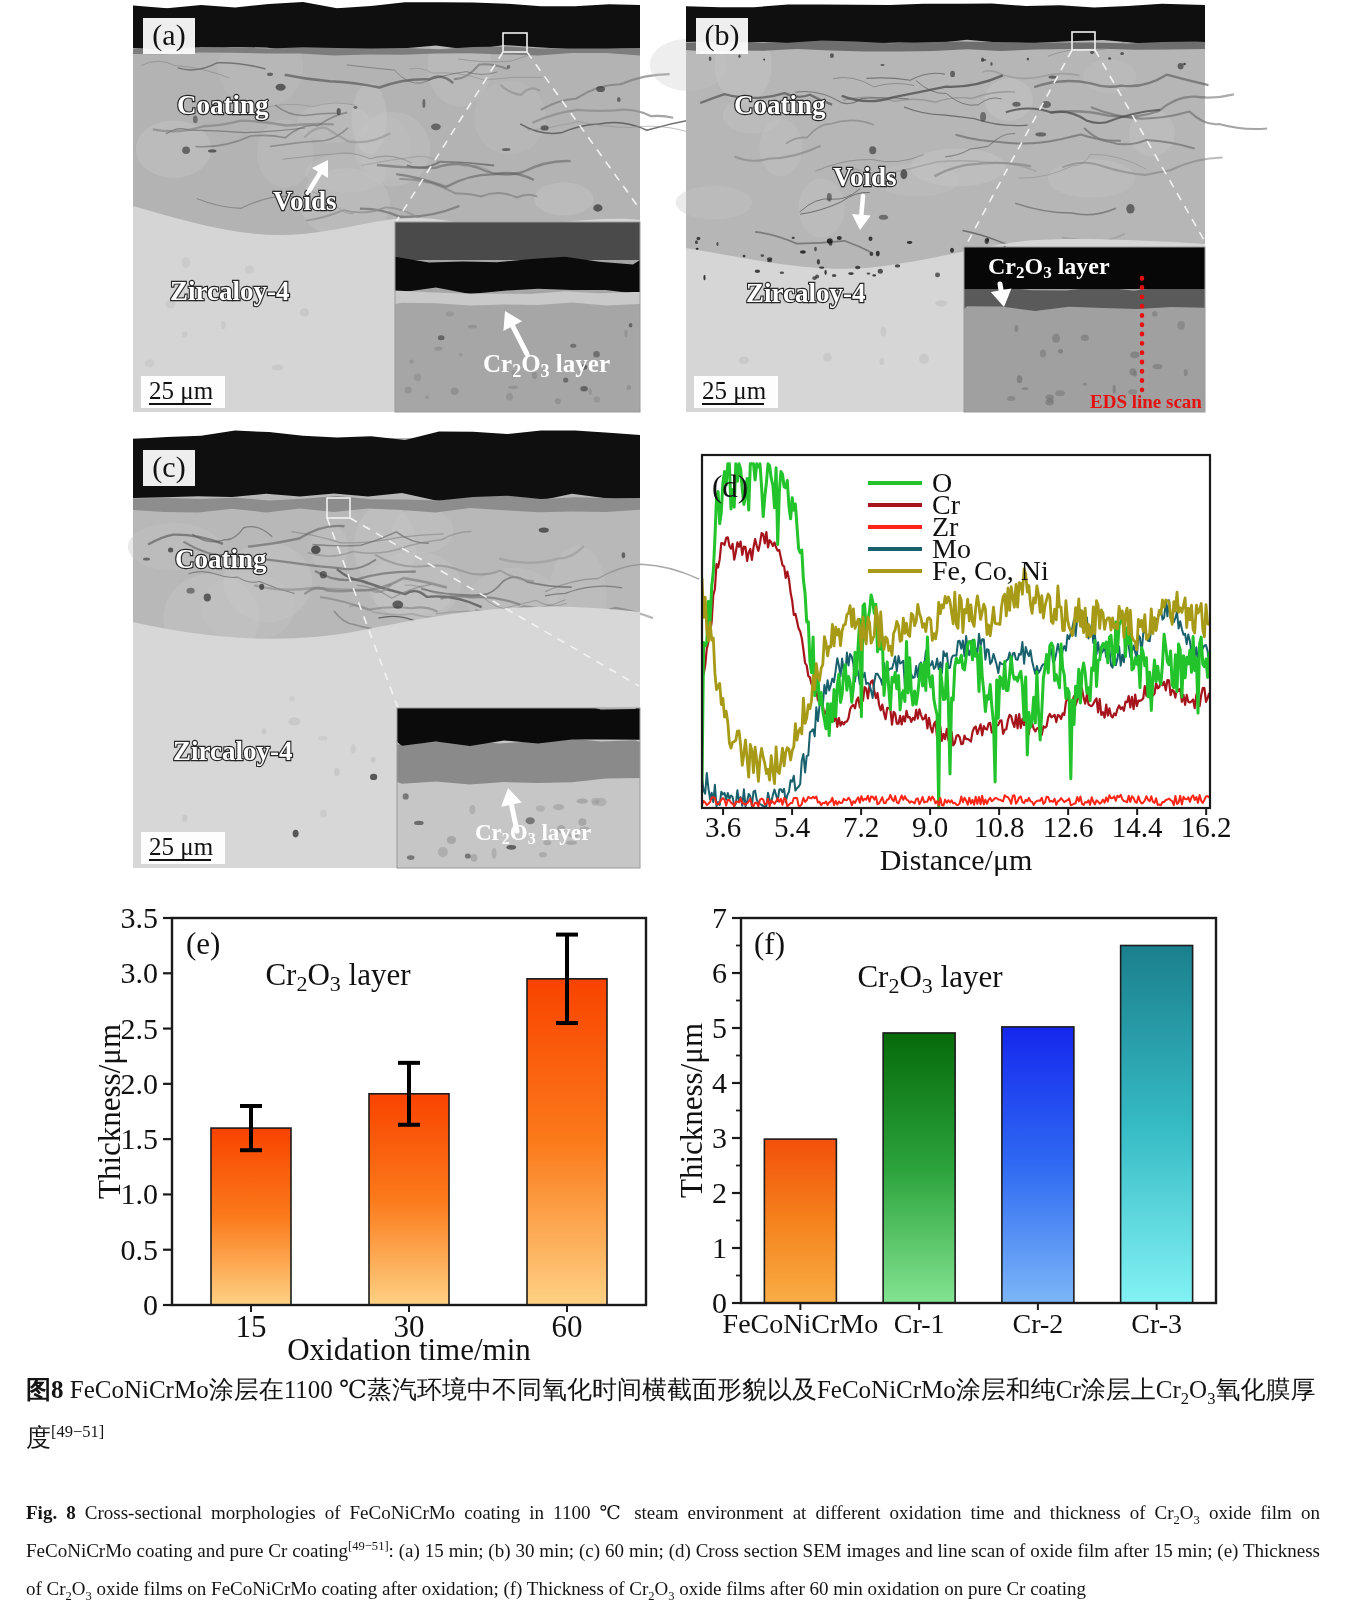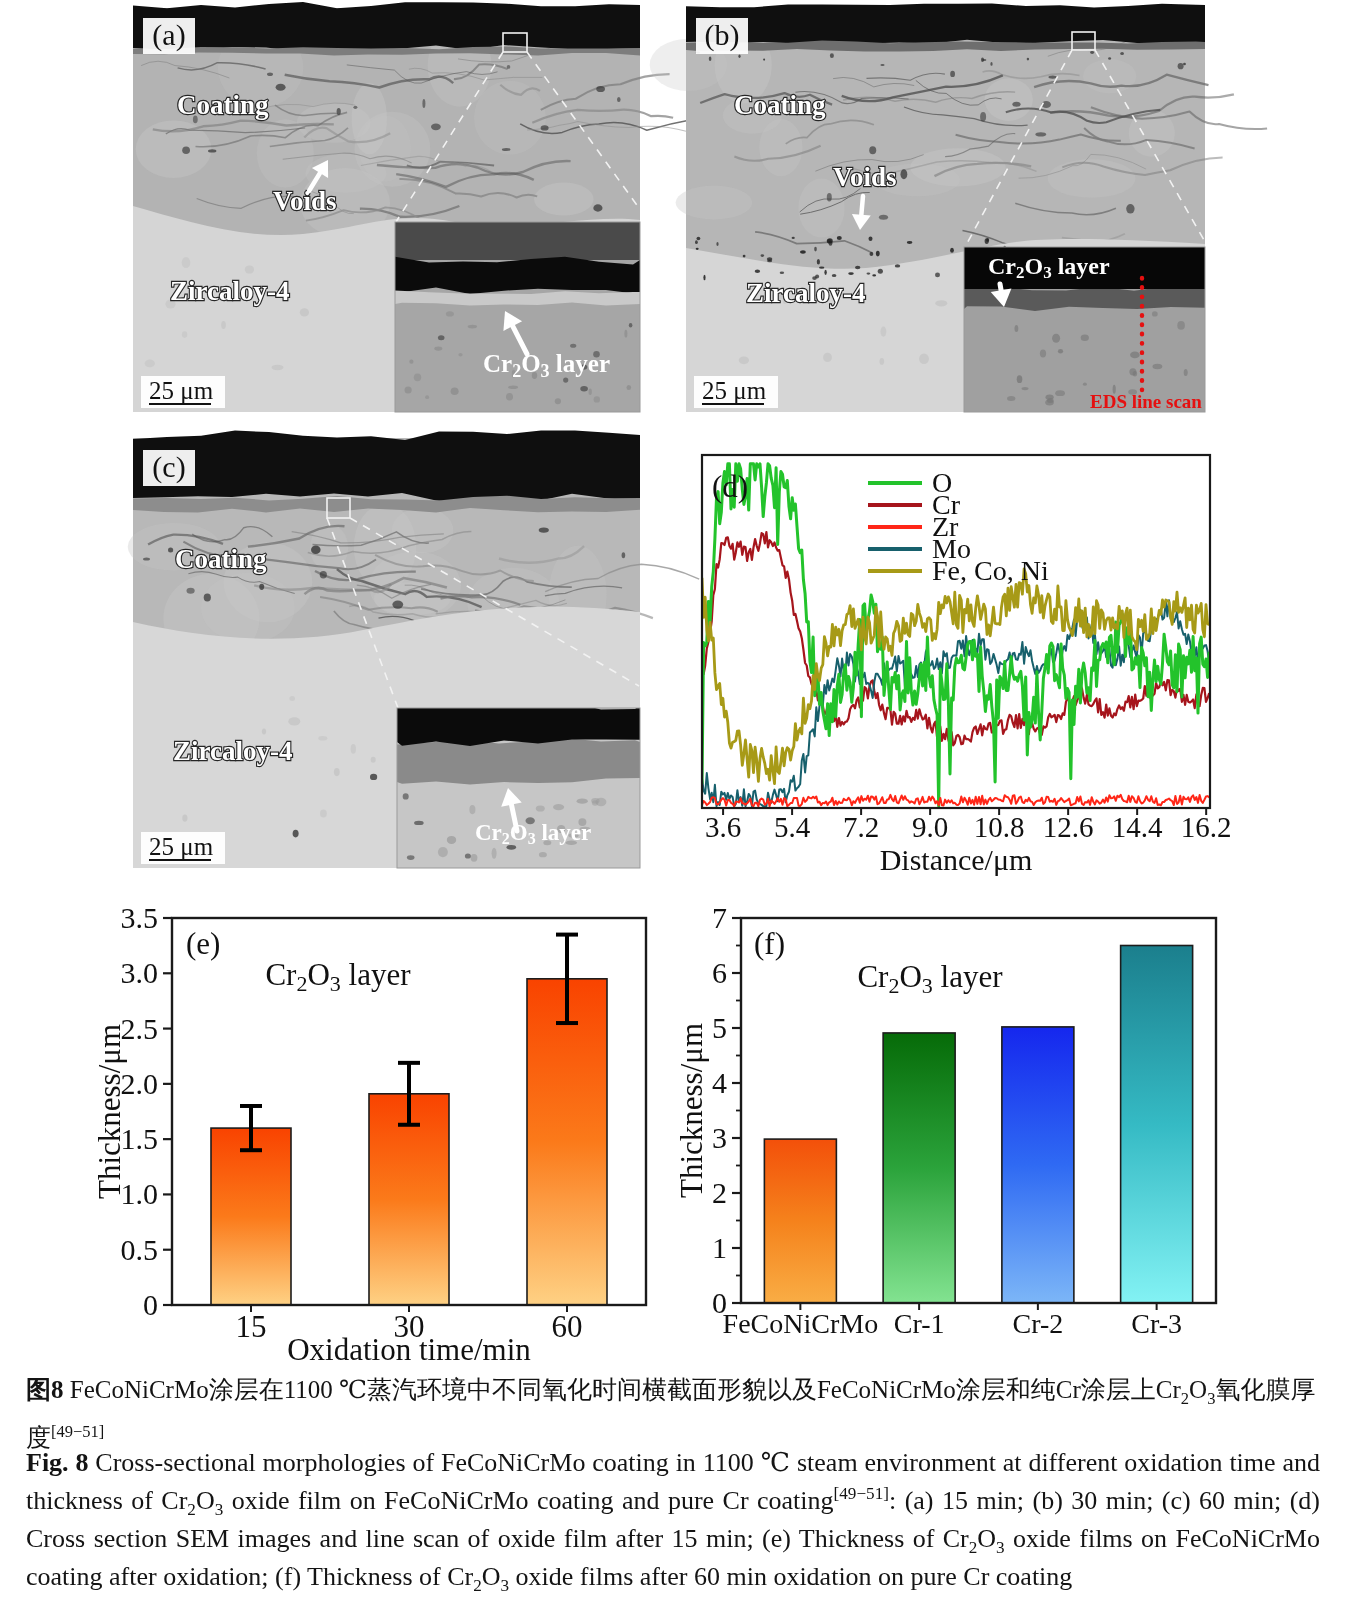--- a/index.html
+++ b/index.html
@@ -2,21 +2,21 @@
 <html><head>
 <meta charset="utf-8">
 <style>
   html,body{margin:0;padding:0;background:#fff}
   .fig{position:relative;width:1346px;height:1610px;background:#fff;overflow:hidden;
        font-family:"Liberation Serif","DejaVu Serif",serif;color:#111}
   .fig svg{position:absolute;overflow:visible}
   svg text{font-family:"Liberation Serif","DejaVu Serif",serif}
   .cap{position:absolute;left:26px;width:1294px;color:#141414}
   .cap-cn{top:1366px;font-size:25px;line-height:48px}
-  .cap-en{top:1444px;font-size:26px;line-height:38px;text-align:justify}
+  .cap-en{top:1494px;font-size:19px;line-height:38px;text-align:justify}
   .cap b{font-weight:bold}
   .cap sub,.cap sup{font-size:66%;line-height:0}
 </style>
 </head>
 <body>
 
 <div class="fig">
   <svg id="sem-a" style="left:133px;top:8px" width="507" height="404">
       <rect x="0" y="0" width="507" height="404" fill="#b3b3b3"></rect>
       <ellipse cx="259.4" cy="141.2" rx="37.9" ry="37.5" fill="#c6c6c6" opacity="0.35"></ellipse>

